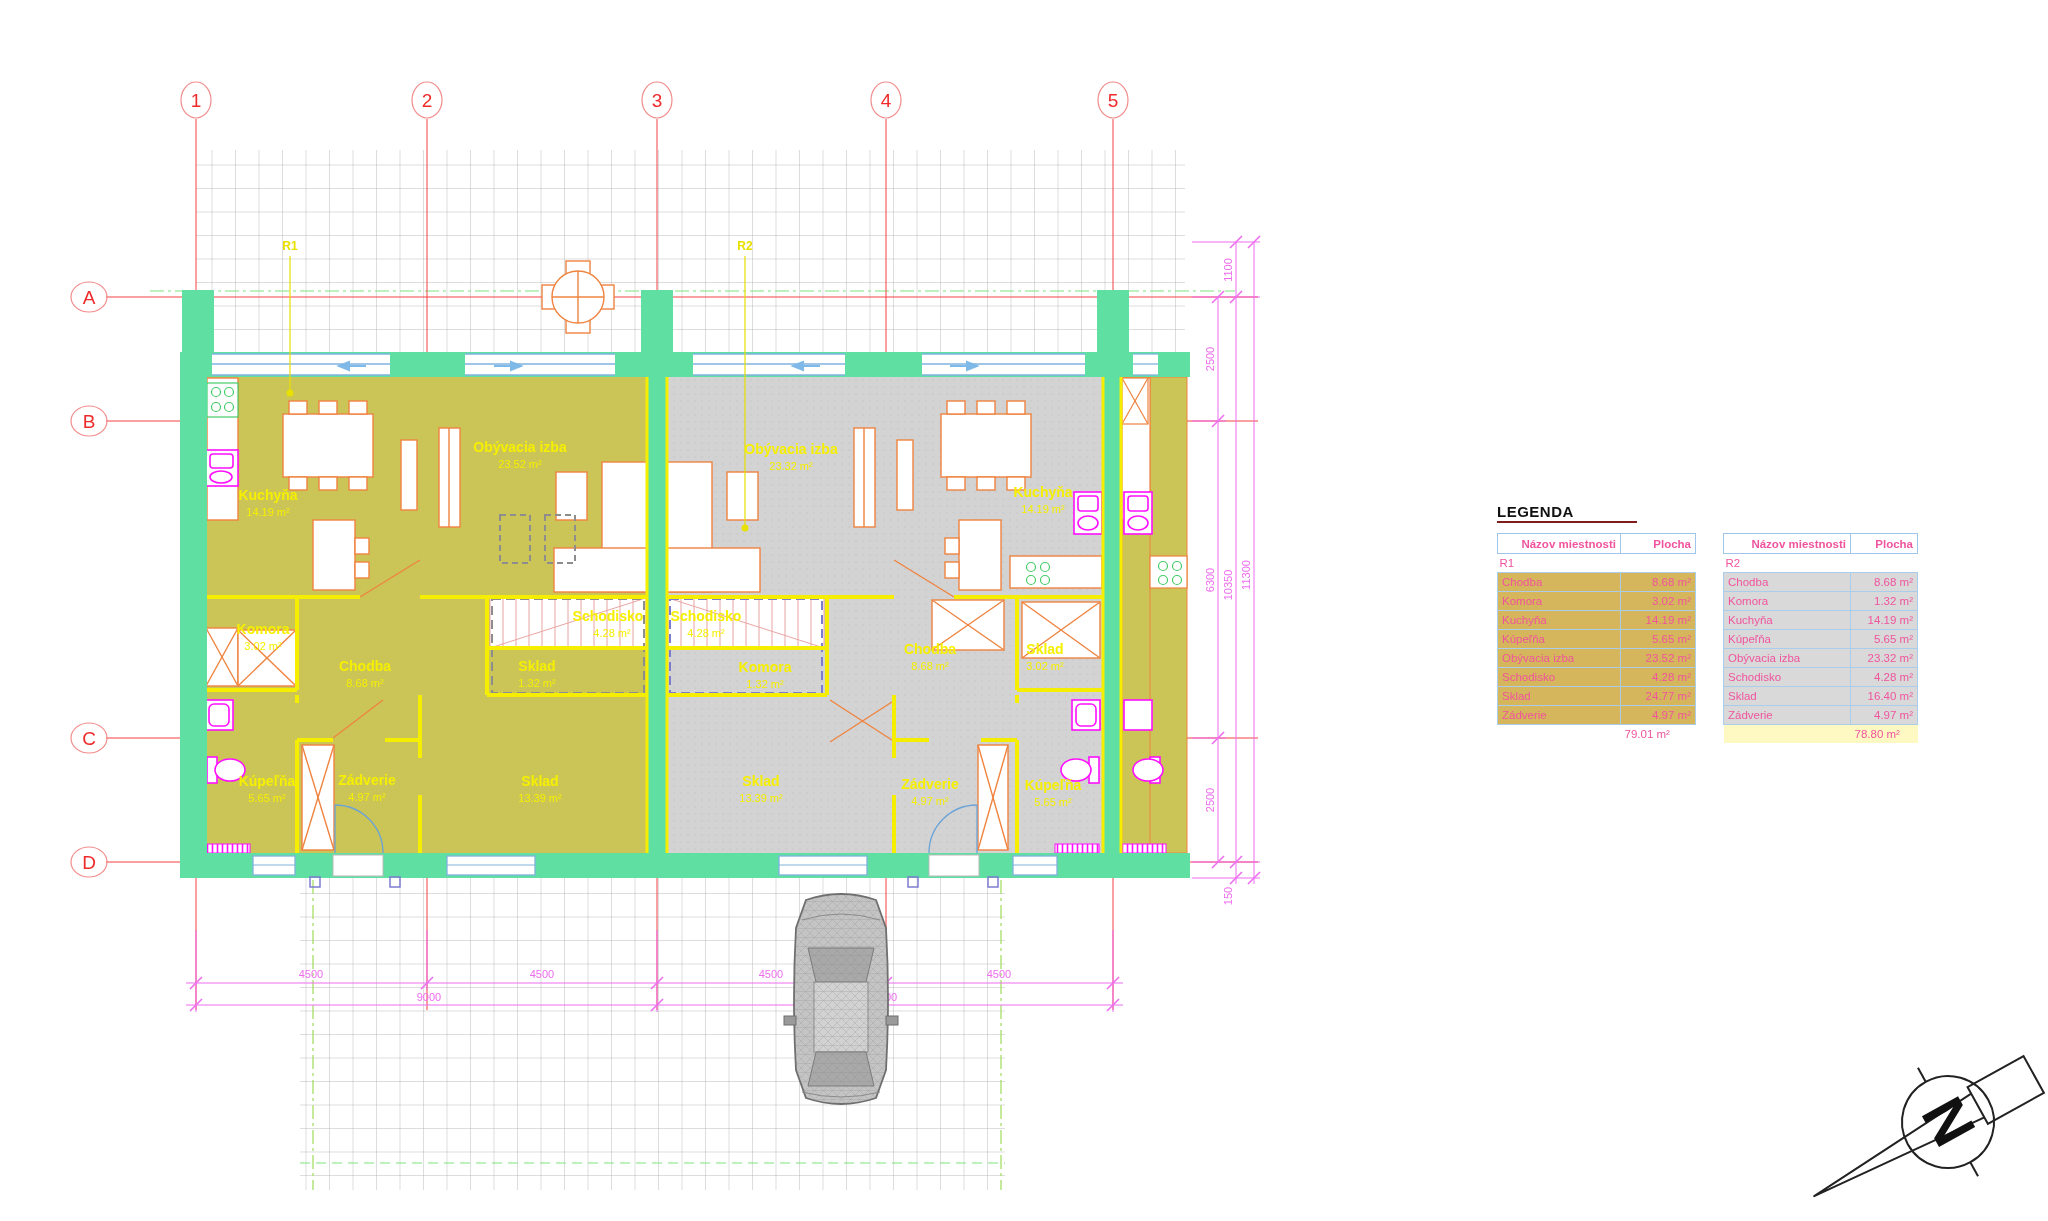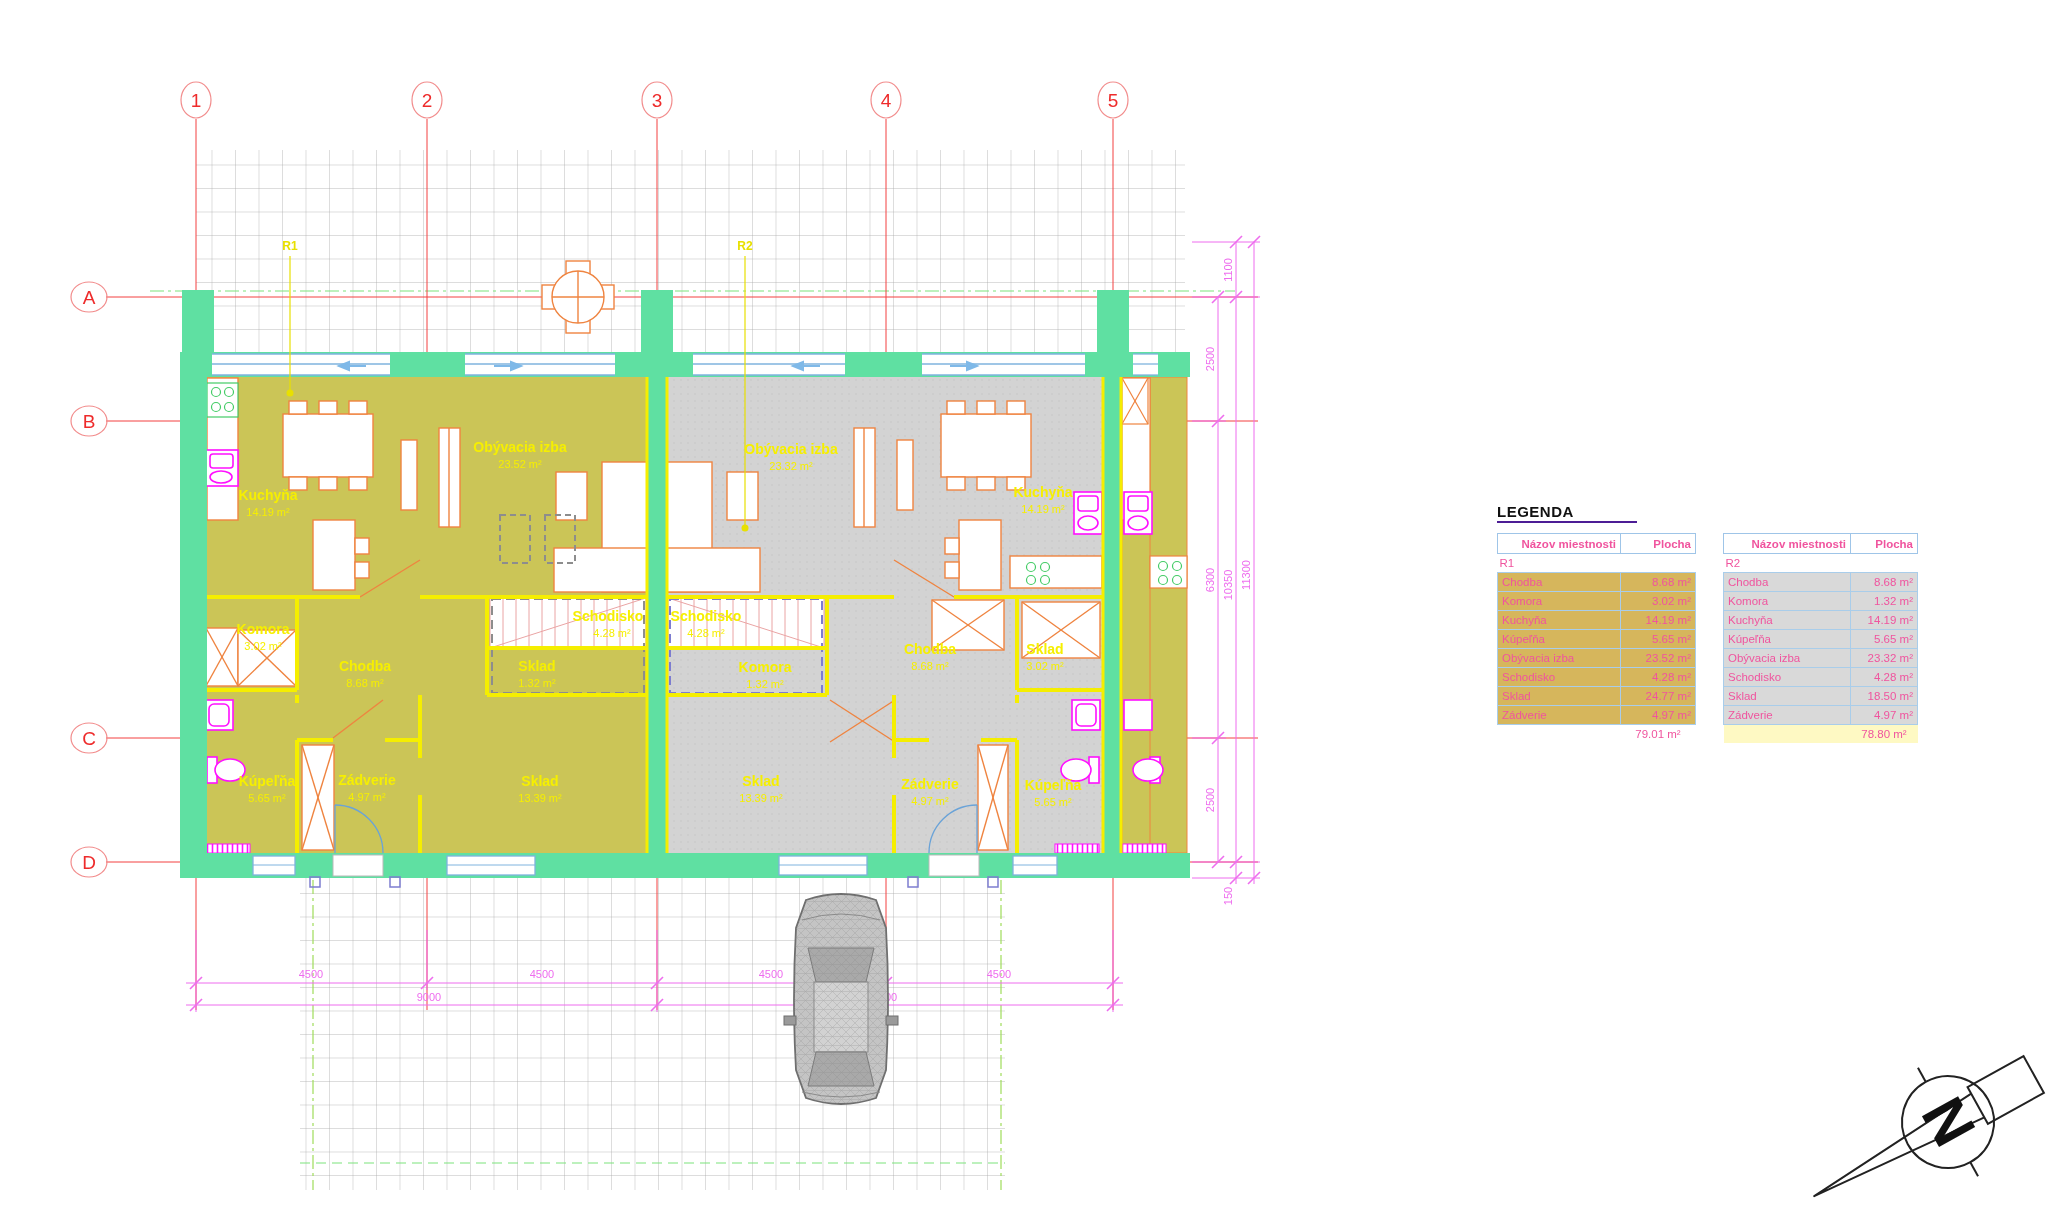--- a/index.html
+++ b/index.html
@@ -7,28 +7,28 @@
           font-family:"Liberation Sans",sans-serif;}
   svg text{font-family:"Liberation Sans",sans-serif;}
   .room-name{font-size:14px;font-weight:bold;fill:#f6ef00;text-anchor:middle;}
   .room-area{font-size:11px;fill:#f6ef00;text-anchor:middle;}
   .axis-label{font-size:19px;fill:#ee2b2b;text-anchor:middle;font-weight:normal;}
   .dim-text{font-size:11px;fill:#ee6dee;text-anchor:middle;}
   .rtag{font-size:12px;font-weight:bold;fill:#e8e000;text-anchor:middle;}
   
   .legend{position:absolute;left:1497px;top:503px;color:#f0549e;}
   .legend-title{font-size:15px;font-weight:bold;color:#111;letter-spacing:.5px;
-                border-bottom:2px solid #4c1d95;display:inline-block;padding-bottom:1px;width:140px;}
+                border-bottom:2px solid #7f1d1d;display:inline-block;padding-bottom:1px;width:140px;}
   .ltable{position:absolute;border-collapse:collapse;table-layout:fixed;}
   .ltable td{font-size:11.5px;height:18px;padding:0 4px;white-space:nowrap;overflow:hidden;color:#f0549e;}
   .ltable .hdr td{border:1px solid #9fc5e8;background:#fff;font-weight:bold;text-align:right;height:19px;}
   .ltable .grp td{border:none;background:#fff;text-align:left;padding-left:2px;}
   .ltable .body td{border:1px solid #a9cdea;}
   .ltable .body td.a{text-align:right;}
-  .ltable .tot td{border:none;text-align:center;}
+  .ltable .tot td{border:none;text-align:left;}
   .t1 .body td{background:#d6b65c;}
   .t2 .body td{background:#d9d9d9;}
   .t2 .tot td{background:#fef9c3;}
 </style>
 </head>
 <body>
 
 <div class="canvas">
 
 <svg width="2048" height="1221" viewBox="0 0 2048 1221">
@@ -620,21 +620,21 @@
   <tr class="body">
           <td>Obývacia izba</td>
           <td class="a">23.32 m²</td>
         </tr>
   <tr class="body">
           <td>Schodisko</td>
           <td class="a">4.28 m²</td>
         </tr>
   <tr class="body">
           <td>Sklad</td>
-          <td class="a">18.50 m²</td>
+          <td class="a">16.40 m²</td>
         </tr>
   <tr class="body">
           <td>Zádverie</td>
           <td class="a">4.97 m²</td>
         </tr>
   <tr class="tot">
           <td></td>
           <td>78.80 m²</td>
         </tr>
 </tbody>

